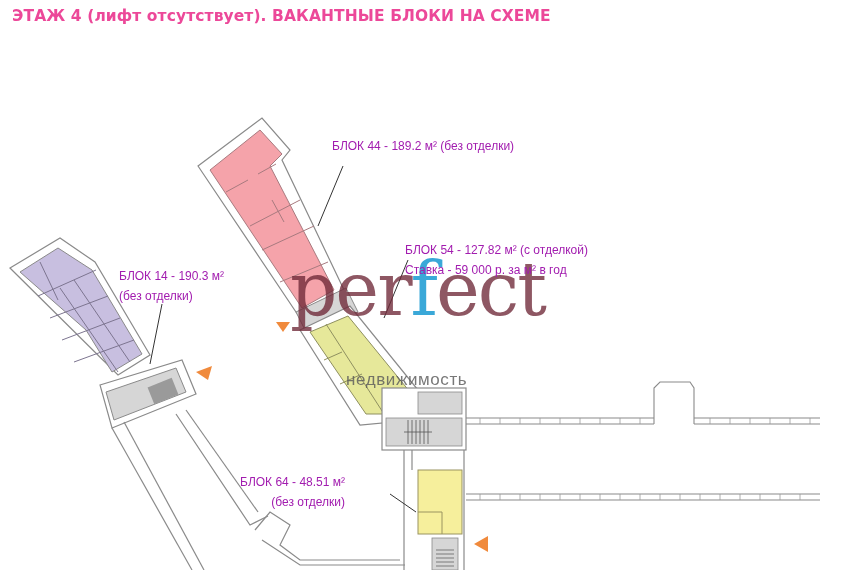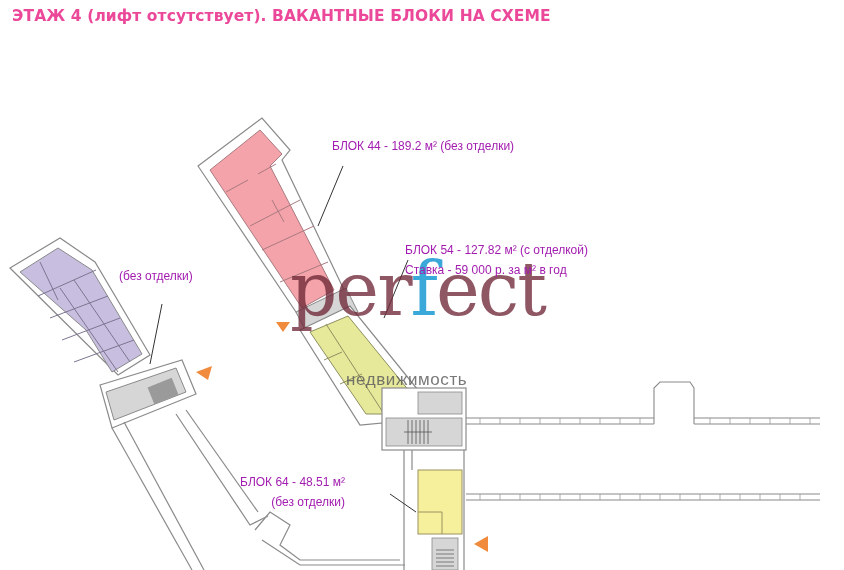--- a/index.html
+++ b/index.html
@@ -165,20 +165,21 @@
 
 <div class="wm-text" style="left:290px; top:236px;">
   <span>per</span><span style="color:#3aa8d8;">f</span><span>ect</span>
 </div>
 <div class="wm-sub" style="left:346px; top:328px;">недвижимость</div>
 
 <div class="label" style="left:332px; top:136px;">
   <div>БЛОК 44 - 189.2 м² (без отделки)</div>
 </div>
 <div class="label" style="left:119px; top:266px;">
+  <div>БЛОК 14 - 190.3 м²</div>
   <div>(без отделки)</div>
 </div>
 <div class="label" style="left:405px; top:240px;">
   <div>БЛОК 54 - 127.82 м² (с отделкой)</div>
   <div>Ставка - 59 000 р. за м² в год</div>
 </div>
 <div class="label" style="left:240px; top:472px; text-align:right;">
   <div>БЛОК 64 - 48.51 м²</div>
   <div>(без отделки)</div>
 </div>

